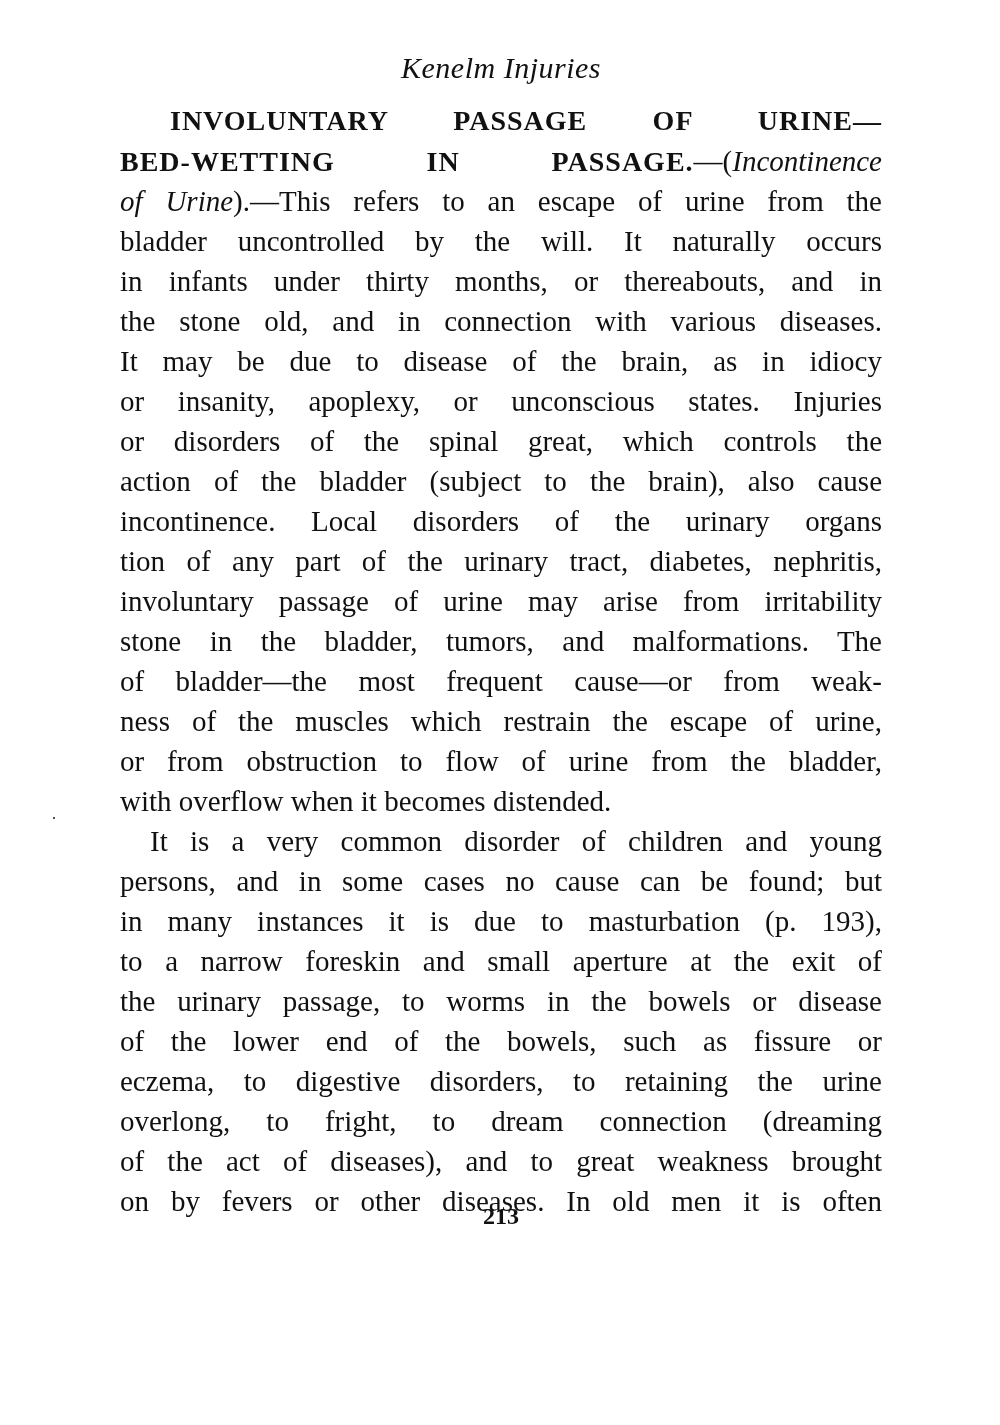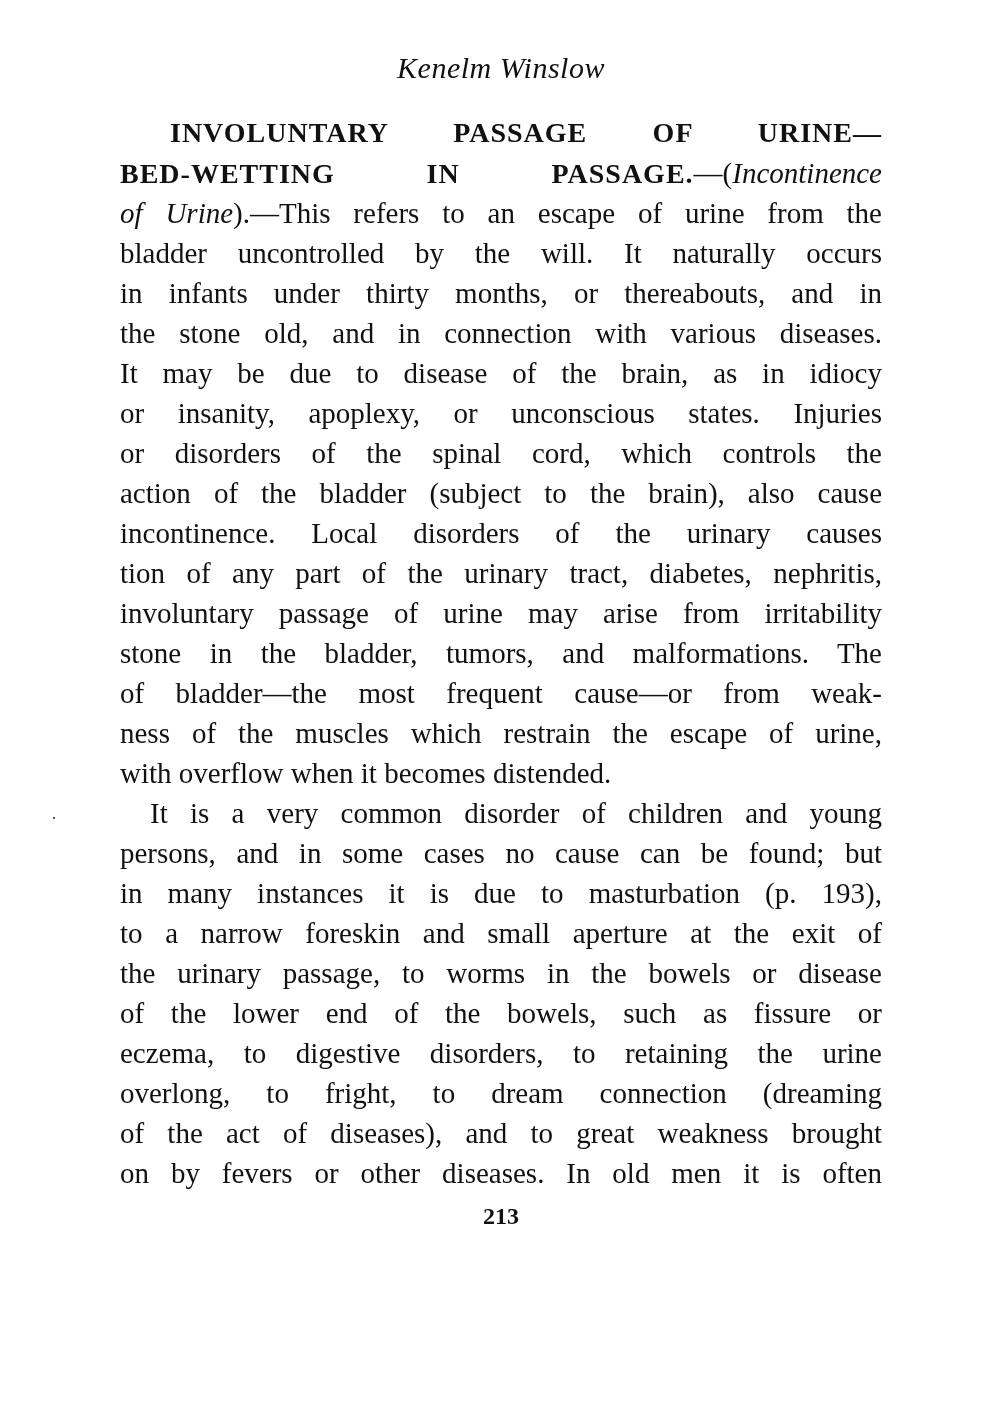--- a/index.html
+++ b/index.html
@@ -27,21 +27,21 @@
     left: 0;
     width: 762px;
     text-align: center;
     font-style: italic;
     font-size: 30px;
     line-height: 40px;
     letter-spacing: 0.5px;
   }
   .body-text {
     position: absolute;
-    top: 113px;
+    top: 101px;
     left: 0;
     width: 762px;
     font-size: 29px;
     line-height: 40px;
   }
   .line {
     display: block;
     height: 40px;
     white-space: nowrap;
     text-align: justify;
@@ -78,47 +78,48 @@
     width: 2px;
     height: 2px;
     background: #555;
   }
 </style>
 </head>
 <body>
 
 <div class="page">
 
-  <div class="running-head">Kenelm Winslow</div>
+  <div class="running-head">Kenelm Injuries</div>
 
   <div class="body-text">
 
     <span class="line heading" style="padding-left:50px;">INVOLUNTARY PASSAGE OF URINE—</span>
 
     <span class="line">
       <span class="heading">BED-WETTING IN PASSAGE.</span><span>—(</span><span class="ital">Incontinence</span>
     </span>
 
     <span class="line">
       <span class="ital">of Urine</span><span>).—This refers to an escape of urine from the</span>
     </span>
 
     <span class="line">bladder uncontrolled by the will.  It naturally occurs</span>
     <span class="line">in infants under thirty months, or thereabouts, and in</span>
     <span class="line">the stone old, and in connection with various diseases.</span>
     <span class="line">It may be due to disease of the brain, as in idiocy</span>
     <span class="line">or insanity, apoplexy, or unconscious states.  Injuries</span>
-    <span class="line">or disorders of the spinal cord, which controls the</span>
+    <span class="line">or disorders of the spinal great, which controls the</span>
     <span class="line">action of the bladder (subject to the brain), also cause</span>
-    <span class="line">incontinence.  Local disorders of the urinary causes</span>
+    <span class="line">incontinence.  Local disorders of the urinary organs</span>
     <span class="line">tion of any part of the urinary tract, diabetes, nephritis,</span>
     <span class="line">involuntary passage of urine may arise from irritability</span>
     <span class="line">stone in the bladder, tumors, and malformations.  The</span>
     <span class="line">of bladder—the most frequent cause—or from weak-</span>
     <span class="line">ness of the muscles which restrain the escape of urine,</span>
+    <span class="line">or from obstruction to flow of urine from the bladder,</span>
     <span class="line last">with overflow when it becomes distended.</span>
 
     <span class="line indent">It is a very common disorder of children and young</span>
     <span class="line">persons, and in some cases no cause can be found; but</span>
     <span class="line">in many instances it is due to masturbation (p. 193),</span>
     <span class="line">to a narrow foreskin and small aperture at the exit of</span>
     <span class="line">the urinary passage, to worms in the bowels or disease</span>
     <span class="line">of the lower end of the bowels, such as fissure or</span>
     <span class="line">eczema, to digestive disorders, to retaining the urine</span>
     <span class="line">overlong, to fright, to dream connection (dreaming</span>

